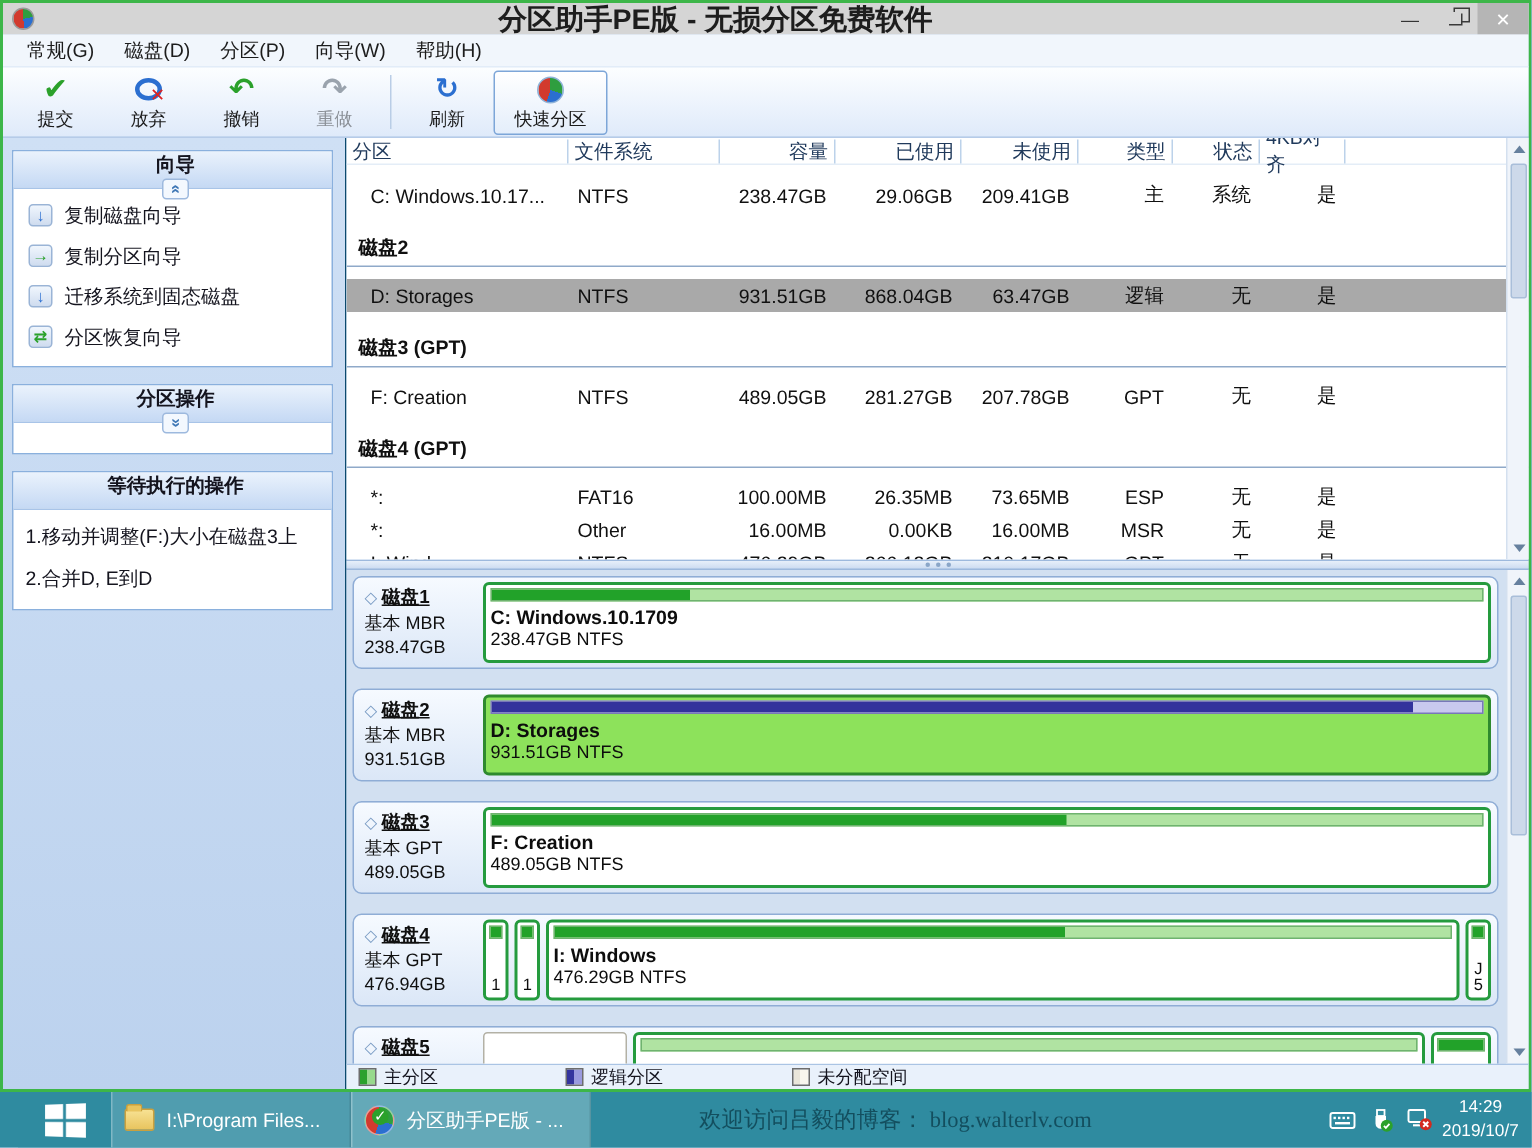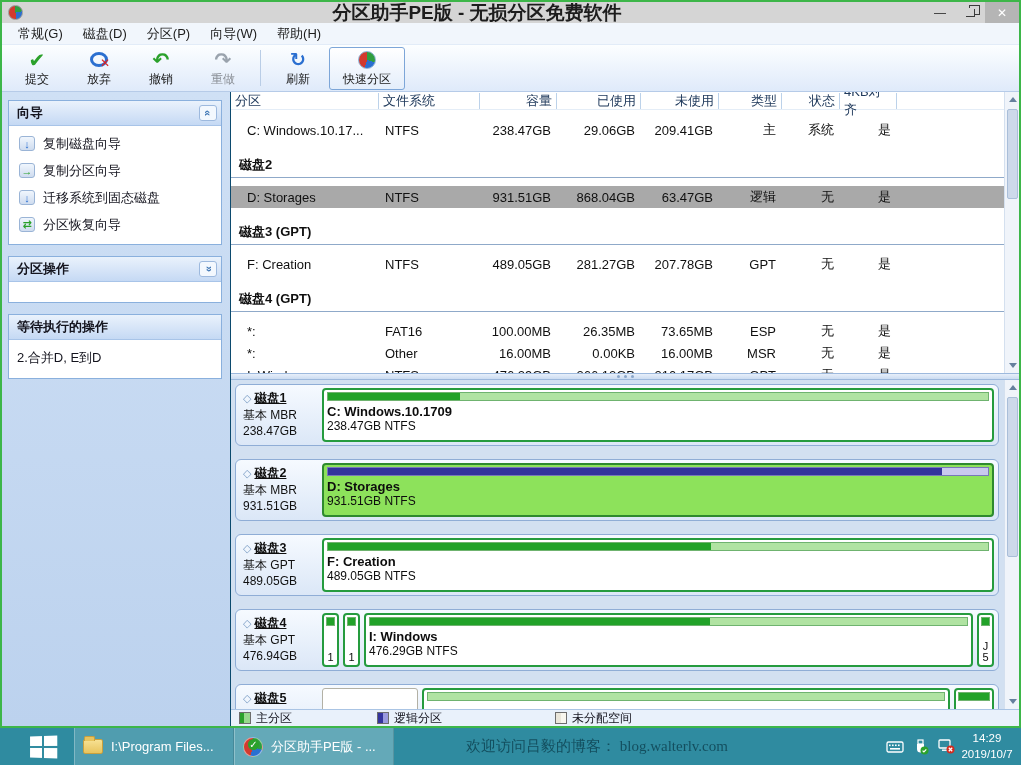--- a/index.html
+++ b/index.html
@@ -42,21 +42,21 @@
   .i-discard span { position:absolute; right:-5px; bottom:-6px; color:#d22; font-size:12px; font-weight:bold; }
   .i-pie { width:18px; height:18px; border-radius:50%; border:1px solid #8fb3d8;
            background:conic-gradient(#2f9e3f 0 30%, #2b6fd0 30% 55%, #d23a2e 55% 100%); }
 
   
   .main { flex:1; display:flex; min-height:0; }
   .sidebar { width:228px; flex:none; padding:8px 8px 0 6px; background:linear-gradient(#cfe0f5,#bcd2ee); }
   .panel { border:1px solid #8ab0dd; background:#fff; margin-bottom:11px; }
   .panel-header { height:25px; background:linear-gradient(#eaf2fc,#c5d9f4); border-bottom:1px solid #a8c4e8;
                   display:flex; align-items:center; justify-content:space-between; padding:0 4px 0 8px;
-                  font-size:13px; font-weight:bold; color:#14141e; }
+                  font-size:13px; font-weight:bold; color:#14141e;flex-direction:column; }
   .chev { width:18px; height:16px; border:1px solid #9db9de; border-radius:3px; background:#f3f8fe;
           display:flex; align-items:center; justify-content:center; color:#3f77b5; font-size:11px; font-weight:bold; }
   .chev.up span   { display:inline-block; transform:rotate(90deg); }
   .chev.down span { display:inline-block; transform:rotate(-90deg); }
   .panel-body { padding:4px 0 6px 0; }
   .wiz-item { display:flex; align-items:center; height:27px; padding-left:10px; font-size:13px; color:#14141e; }
   .wiz-icon { width:16px; height:15px; border:1px solid #9ab4d6; border-radius:3px; margin-right:8px;
               background:linear-gradient(#f0f6fd,#cfdcef); display:flex; align-items:center; justify-content:center;
               font-size:11px; font-weight:bold; }
   .wiz-icon.blue { color:#2b6fd0; } .wiz-icon.green { color:#2ba12b; }
@@ -241,20 +241,21 @@
               <span>«</span>
             </span>
         </div>
         <div class="panel-body" style="height:20px"></div>
       </div>
       <div class="panel">
         <div class="panel-header">
           <span>等待执行的操作</span>
         </div>
         <div class="panel-body" id="pending-items">
+            <div class="pend-item">1.移动并调整(F:)大小在磁盘3上</div>
             <div class="pend-item">2.合并D, E到D</div>
           </div>
       </div>
     </div>
 
     <div class="content">
       <div class="table-wrap">
         <div class="thead tgrid" id="thead">
             <span class="hc">分区</span>
             <span class="hc">文件系统</span>
@@ -471,21 +472,21 @@
 
       <div class="legend" id="legend">
           <span class="legend-item" style="margin-left: 8px;">
             <span class="lg-swatch" style="background: linear-gradient(90deg, rgb(42, 161, 44) 0px, rgb(42, 161, 44) 45%, rgb(151, 217, 141) 45%, rgb(151, 217, 141) 100%);"></span>
             <span>主分区</span>
           </span>
           <span class="legend-item" style="margin-left: 85px;">
             <span class="lg-swatch" style="background: linear-gradient(90deg, rgb(52, 52, 158) 0px, rgb(52, 52, 158) 45%, rgb(154, 154, 222) 45%, rgb(154, 154, 222) 100%);"></span>
             <span>逻辑分区</span>
           </span>
-          <span class="legend-item" style="margin-left: 113px;">
+          <span class="legend-item" style="margin-left: 86px;">
             <span class="lg-swatch" style="background: linear-gradient(90deg, rgb(234, 230, 218) 0px, rgb(234, 230, 218) 45%, rgb(248, 246, 238) 45%, rgb(248, 246, 238) 100%);"></span>
             <span>未分配空间</span>
           </span>
         </div>
     </div>
   </div>
 </div>
 
 <div class="taskbar">
   <div class="start">

